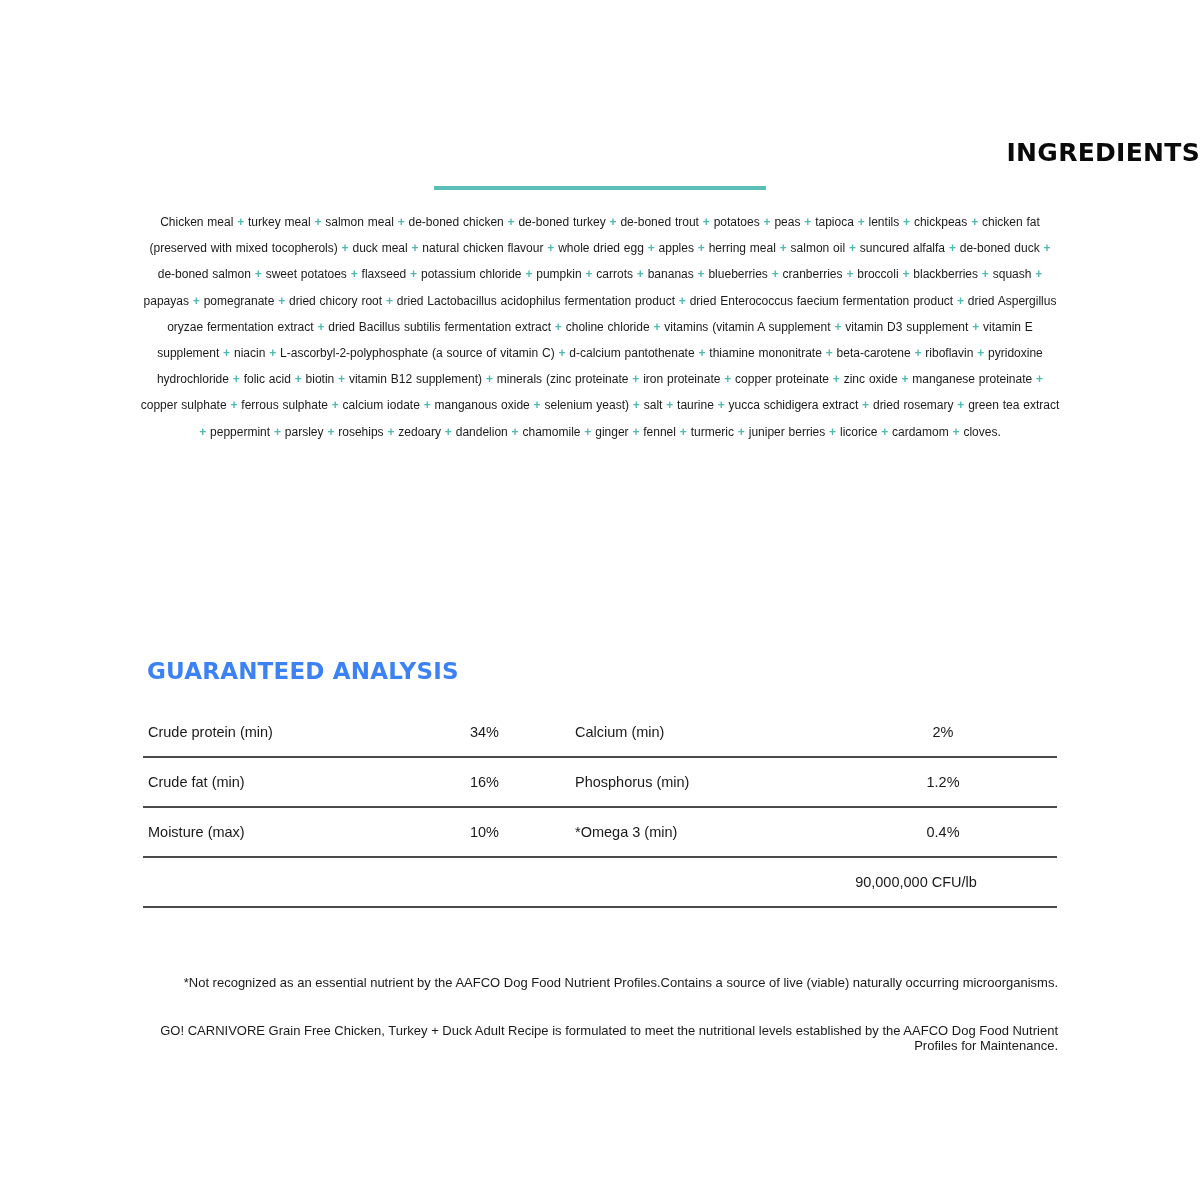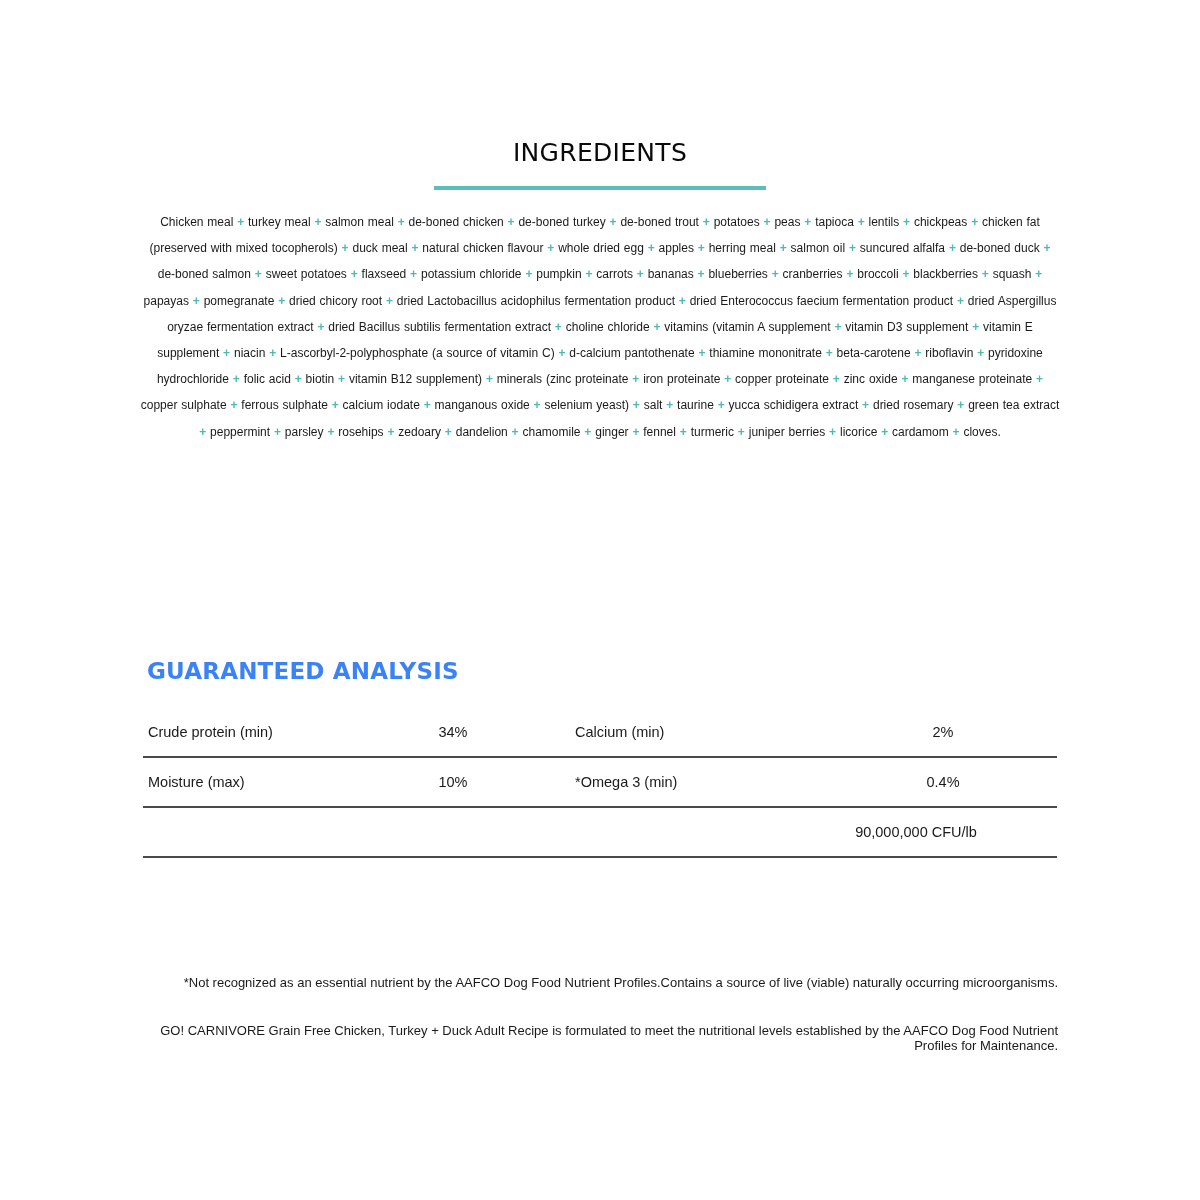--- a/index.html
+++ b/index.html
@@ -1,30 +1,30 @@
 <!DOCTYPE html>
 <html><head>
 <meta charset="utf-8">
 <style>
   html, body { margin: 0; padding: 0; background: #ffffff; }
   body { width: 1200px; height: 1200px; position: relative; overflow: hidden;
          font-family: "Liberation Sans", "DejaVu Sans", sans-serif; color: #111; }
-  .ing-title { position: absolute; top: 138px; left: 0; width: 1200px; text-align: center;
-               font-family: "DejaVu Sans", sans-serif; font-weight: normal; font-size: 25px; letter-spacing: 0.3px; color: #0a0a0a; }
+  .ing-title { position: absolute; top: 138px; left: 0; width: 1200px; text-align: right;
+               font-family: "DejaVu Sans", sans-serif; font-weight: bold; font-size: 25px; letter-spacing: 0.3px; color: #0a0a0a; }
   .ing-rule { position: absolute; top: 186px; left: 434px; width: 332px; height: 4px; background: #5bbfb7; }
   .ing-text { position: absolute; top: 209px; left: 140px; width: 920px; text-align: center;
               font-size: 12px; line-height: 26.2px; color: #1a1a1a; word-spacing: 0.5px; }
   .ing-text .plus { color: #4dbab0; font-weight: bold; }
   .ga-title { position: absolute; top: 658px; left: 147px;
               font-family: "DejaVu Sans", sans-serif; font-weight: bold; font-size: 23px; color: #3b82f6; letter-spacing: 0.2px; }
   .ga-table { position: absolute; top: 708px; left: 143px; width: 914px; }
   .ga-row { position: relative; height: 48px; border-bottom: 2px solid #4a4a4a; font-size: 14.5px; color: #1a1a1a; }
   .ga-row span { position: absolute; top: 16px; white-space: nowrap; }
   .c1 { left: 5px; }
-  .c2 { left: 280px; width: 60px; text-align: center; }
+  .c2 { left: 296px; width: 60px; text-align: right; }
   .c3 { left: 432px; }
   .c4 { left: 760px; width: 80px; text-align: center; }
   .c5 { left: 688px; width: 170px; text-align: center; }
   .foot { position: absolute; left: 148px; width: 910px; font-size: 13px; color: #1a1a1a; line-height: 14.5px; text-align: right; }
   .foot1 { top: 976px; }
   .foot2 { top: 1024px; }
 </style>
 </head>
 <body>
 
@@ -37,20 +37,26 @@
 <div class="ga-title">GUARANTEED ANALYSIS</div>
 
 <div class="ga-table">
   <div class="ga-row">
     <span class="c1">Crude protein (min)</span>
     <span class="c2">34%</span>
     <span class="c3">Calcium (min)</span>
     <span class="c4">2%</span>
   </div>
   <div class="ga-row">
+    <span class="c1">Crude fat (min)</span>
+    <span class="c2">16%</span>
+    <span class="c3">Phosphorus (min)</span>
+    <span class="c4">1.2%</span>
+  </div>
+  <div class="ga-row">
     <span class="c1">Moisture (max)</span>
     <span class="c2">10%</span>
     <span class="c3">*Omega 3 (min)</span>
     <span class="c4">0.4%</span>
   </div>
   <div class="ga-row">
     <span class="c5">90,000,000 CFU/lb</span>
   </div>
 </div>
 

